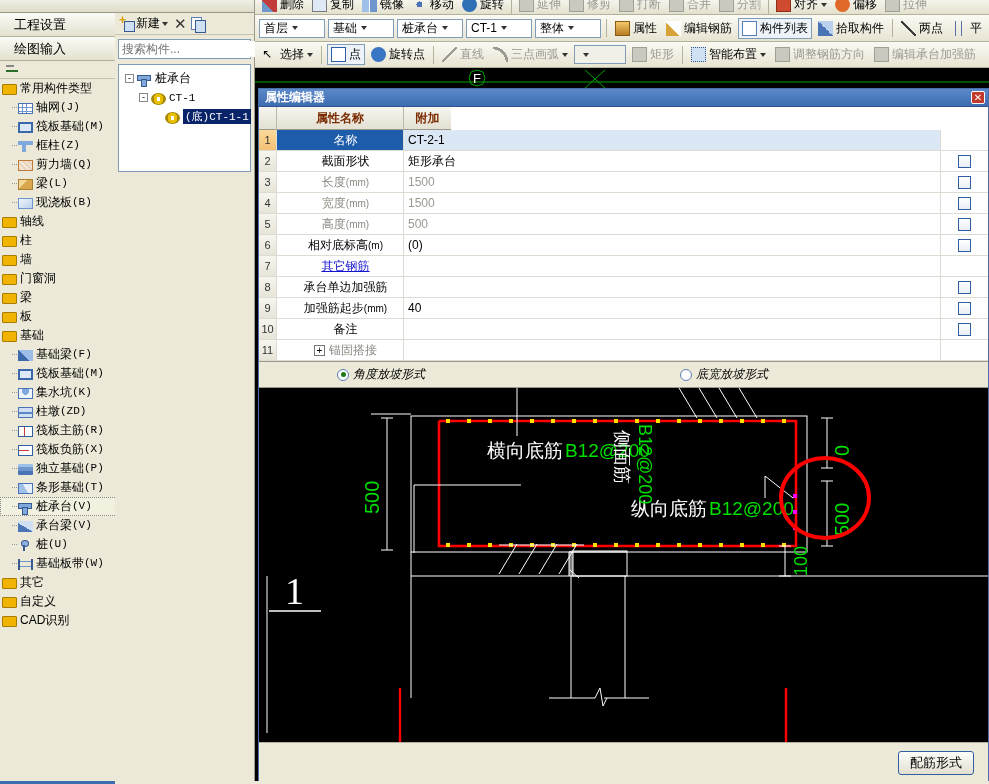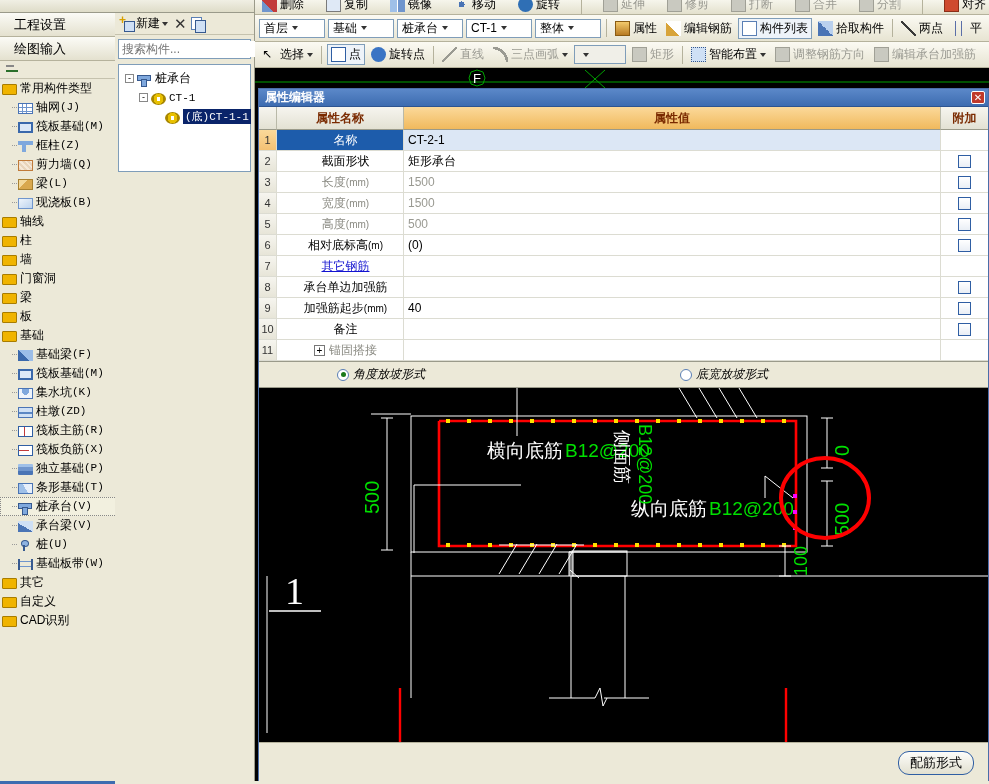--- a/index.html
+++ b/index.html
@@ -150,21 +150,21 @@
   .ct-indent2 { padding-left: 18px; }
   .ct-indent3 { padding-left: 32px; }
   .ct-sel { background:#0a246a; color:#fff; padding:0 2px; }
   .mono { font-family:"Liberation Mono","DejaVu Sans Mono",monospace; font-size:11px; }
 
   
   #tb-strip0 {
     position:absolute; left:255px; top:0; width:734px; height:15px;
     background: linear-gradient(to bottom,#f6f5ec,#e3e0cd);
     border-bottom:1px solid #b5b29c; overflow:hidden;
-    display:flex; align-items:flex-end; gap:16px; padding-left:4px;
+    display:flex; align-items:flex-end; gap:2px; padding-left:4px;
   }
   #tb-strip1 {
     position:absolute; left:255px; top:15px; width:734px; height:27px;
     background: linear-gradient(to bottom,#fbfaf3,#e7e4d2);
     border-bottom:1px solid #b5b29c; overflow:hidden;
     display:flex; align-items:center; gap:3px; padding-left:4px;
   }
   #tb-strip2 {
     position:absolute; left:255px; top:42px; width:734px; height:26px;
     background: linear-gradient(to bottom,#fbfaf3,#e7e4d2);
@@ -274,21 +274,21 @@
            display:flex;align-items:center;justify-content:center; }
   .radio.on::after { content:""; width:5px;height:5px;border-radius:50%;background:#1a7a1a; }
 
   
   #pd-draw { flex:1 1 auto; background:#000; position:relative; overflow:hidden; }
   #pd-footer {
     height:44px; background:#ece9d8; display:flex; align-items:center;
     justify-content:flex-end; padding-right:14px; border-top:1px solid #b5b29c;
   }
   .btn {
-    min-width:76px; height:24px; border:1px solid #2f5ea3; border-radius:11px;
+    min-width:76px; height:24px; border:1px solid #2f5ea3; border-radius:3px;
     background:linear-gradient(to bottom,#fdfdfa,#e2e0d0);
     font-size:13px; display:flex; align-items:center; justify-content:center;
     color:#000;
     margin-left:36px;
   }
   
   #bottom-edge { position:absolute; left:0; bottom:0; width:989px; height:3px; background:#3d6cb0; }
   #bottom-edge2{ position:absolute; left:115px; bottom:0; width:874px; height:3px; background:#ece9d8; }
 </style>
 </head>
@@ -667,21 +667,20 @@
 
     <div id="pd-title">
       <span>属性编辑器</span>
       <span id="pd-close">✕</span>
     </div>
 
     <div id="pd-table">
       <div class="pd-headrow">
         <div class="pd-h gray c-idx"></div>
         <div class="pd-h gray c-name">属性名称</div>
-        <div class="pd-h orange c-val">属性值</div>
         <div class="pd-h gray c-att">附加</div>
       </div>
       <div id="pd-rows">
           <div class="pd-row selected">
             <div class="pd-cell c-idx active">1</div>
             <div class="pd-cell c-name">
               <span class="">名称</span>
             </div>
             <div class="pd-cell c-val">
               <span class="">CT-2-1</span>

